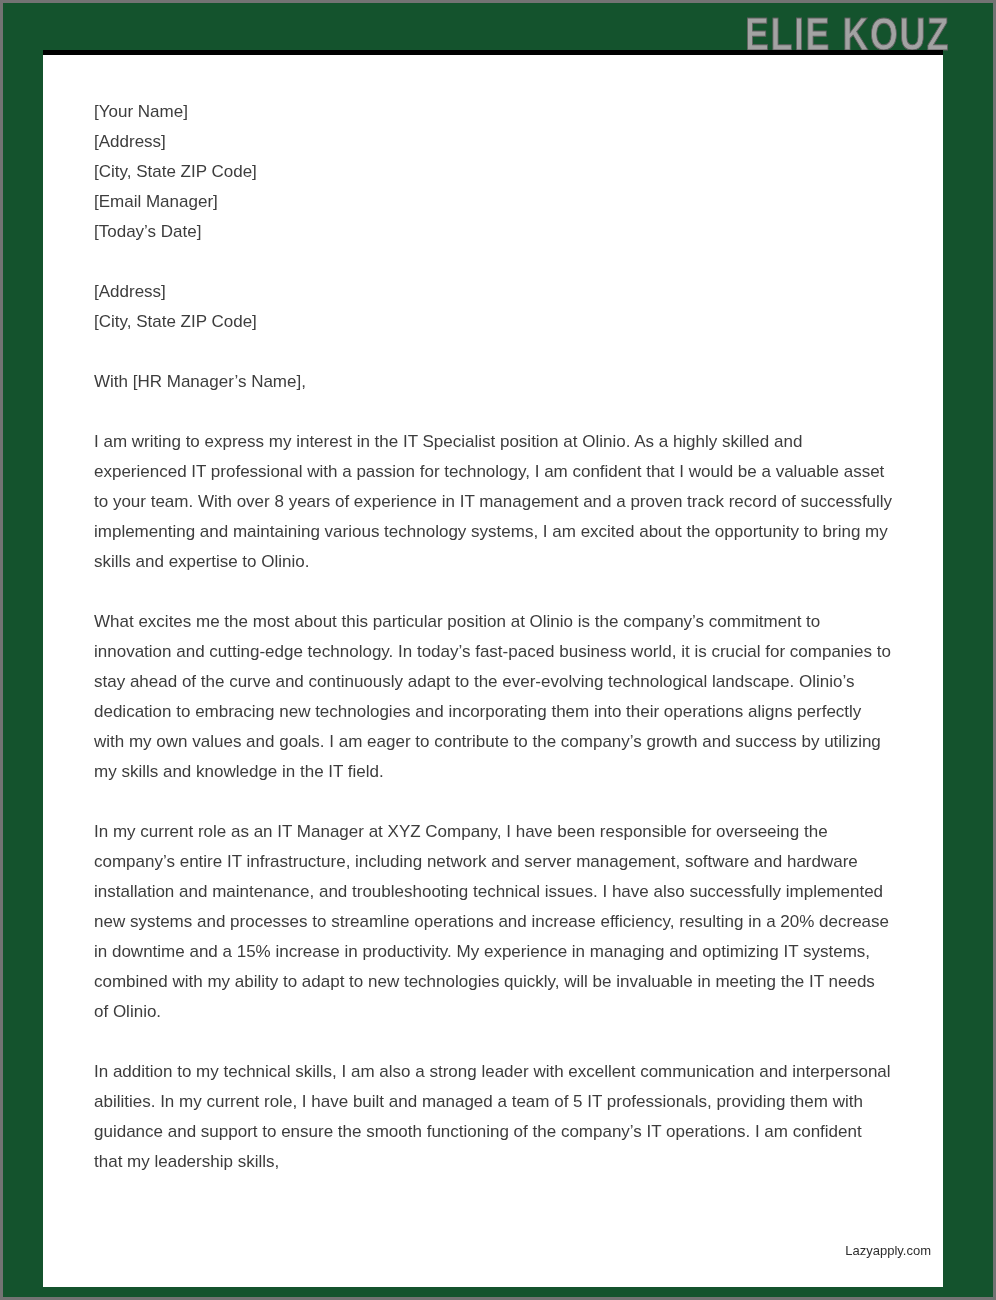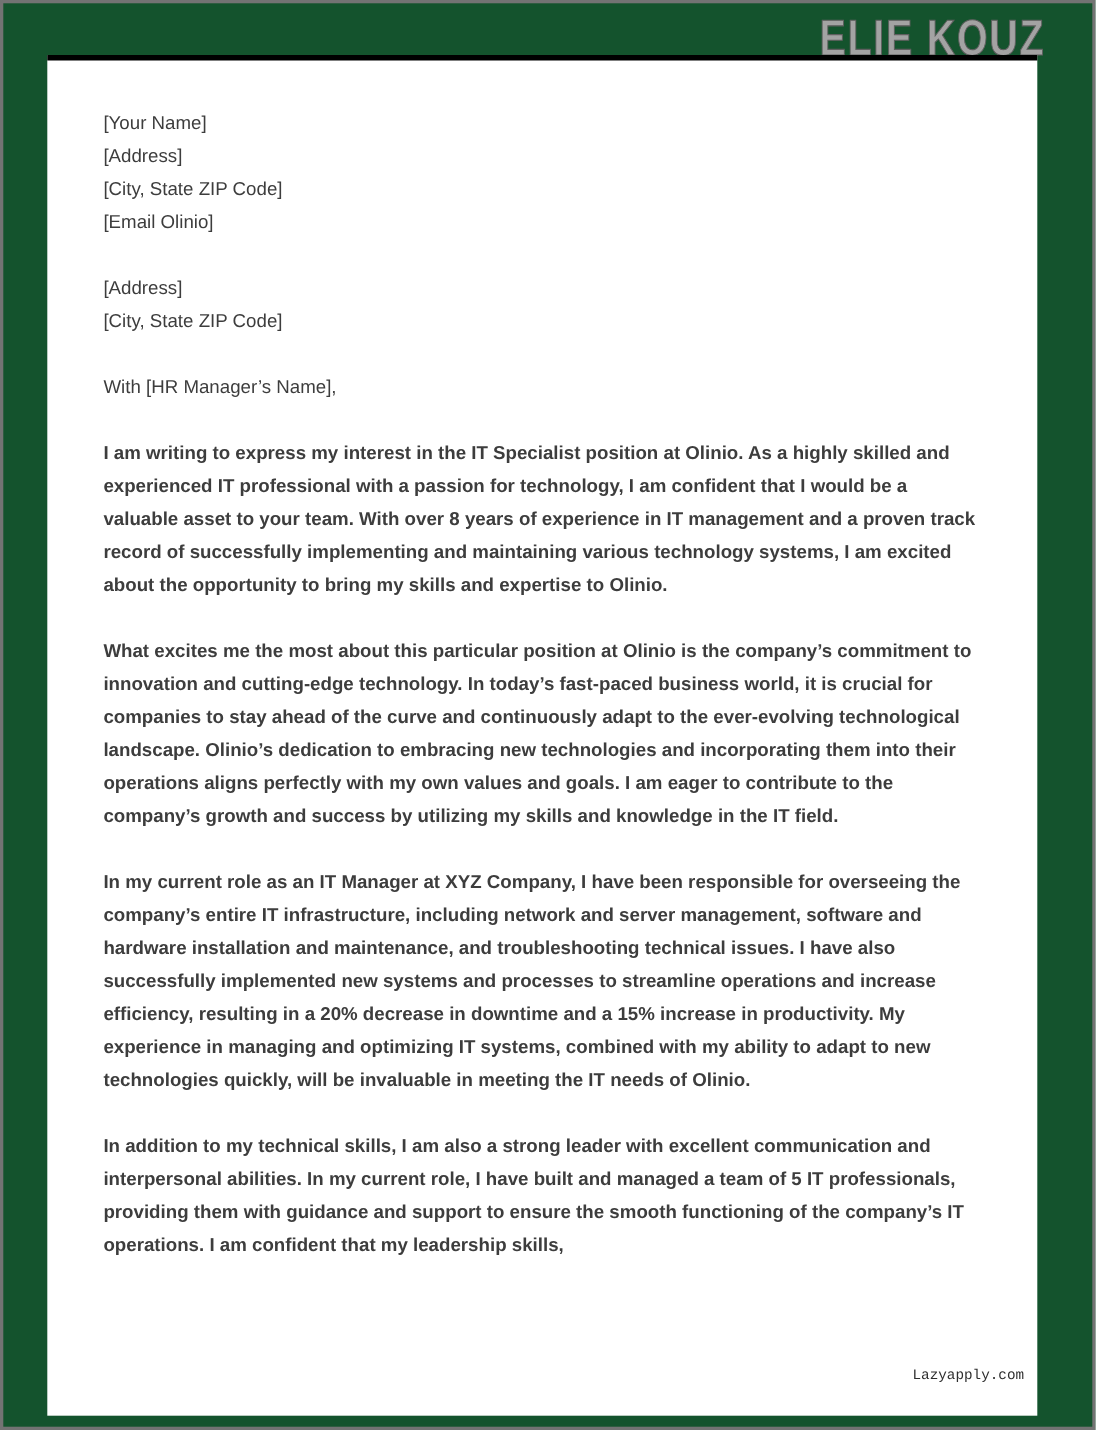--- a/index.html
+++ b/index.html
@@ -59,48 +59,47 @@
   .line {
     white-space: nowrap;
   }
 
   .salutation {
     margin: 0 0 30px 0;
   }
 
   .letter p {
     margin: 0 0 30px 0;
-    font-weight: bold;
   }
 
   .watermark {
     position: absolute;
     top: 1188px;
     right: 12px;
     font-size: 13px;
     line-height: 16px;
     color: #2e2e2e;
-    font-family: Liberation Mono, monospace;
   }
 </style>
 </head>
 <body>
 
 <div class="frame">
 
   <div class="brand">ELIE KOUZ</div>
 
   <div class="sheet">
     <div class="letter">
 
       <div class="block">
         <div class="line">[Your Name]</div>
         <div class="line">[Address]</div>
         <div class="line">[City, State ZIP Code]</div>
-        <div class="line">[Email Olinio]</div>
+        <div class="line">[Email Manager]</div>
+        <div class="line">[Today’s Date]</div>
       </div>
 
       <div class="block">
         <div class="line">[Address]</div>
         <div class="line">[City, State ZIP Code]</div>
       </div>
 
       <div class="salutation">With [HR Manager’s Name],</div>
 
       <p>I am writing to express my interest in the IT Specialist position at Olinio. As a highly skilled and experienced IT professional with a passion for technology, I am confident that I would be a valuable asset to your team. With over 8 years of experience in IT management and a proven track record of successfully implementing and maintaining various technology systems, I am excited about the opportunity to bring my skills and expertise to Olinio.</p>

